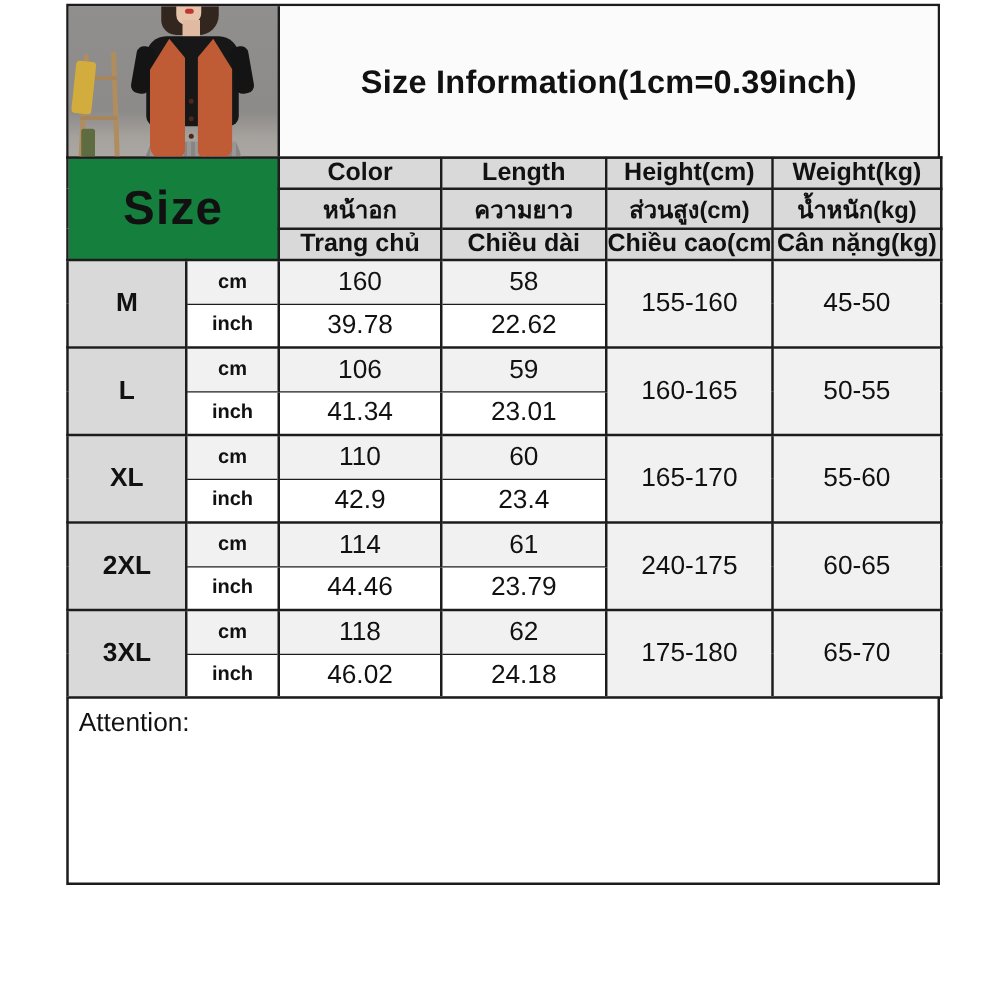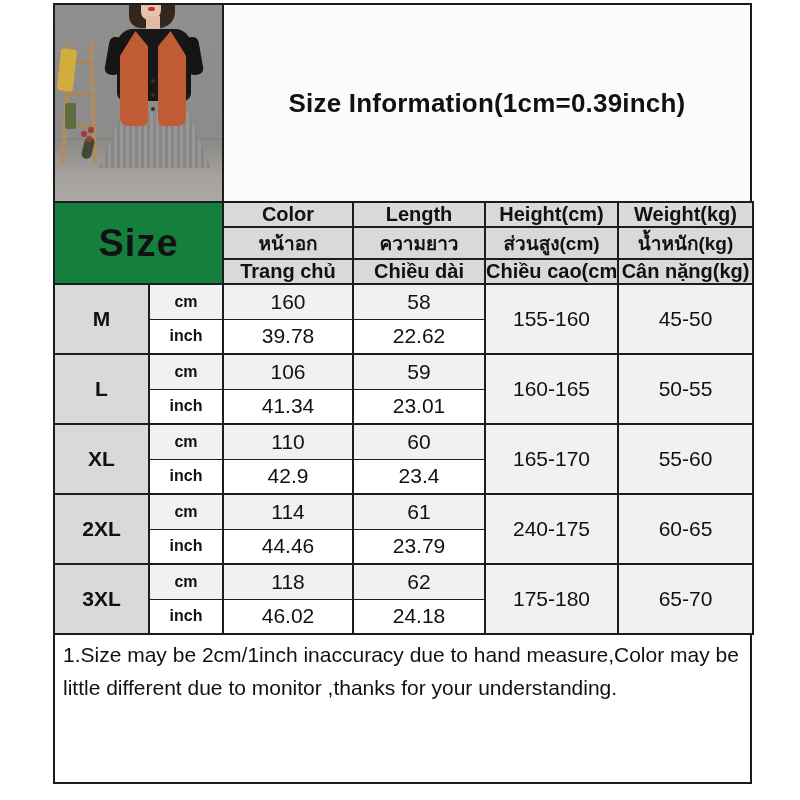--- a/index.html
+++ b/index.html
@@ -1,21 +1,21 @@
 <!DOCTYPE html>
 <html><head>
 <meta charset="utf-8">
 <style>
   html,body{margin:0;padding:0;background:#ffffff;}
   .canvas{position:relative;width:800px;height:800px;background:#ffffff;overflow:hidden;
           font-family:"Liberation Sans","DejaVu Sans",sans-serif;color:#111;}
   .sheet{position:absolute;left:53px;top:3px;width:699px;}
 
   
-  .top-row{display:flex;height:200px;border:2px solid #1c1c1c;box-sizing:border-box;}
+  .top-row{display:flex;height:124px;border:2px solid #1c1c1c;box-sizing:border-box;}
   .photo-cell{width:169px;min-width:169px;border-right:2px solid #1c1c1c;box-sizing:border-box;
               position:relative;overflow:hidden;background:#8f8d8b;}
   .title-cell{flex:1;background:#fbfbfb;display:flex;flex-direction:column;
               justify-content:center;align-items:center;gap:7px;text-align:center;}
   .title-en{font-size:26px;font-weight:bold;letter-spacing:0.2px;}
   .title-th{font-size:23px;font-weight:bold;}
   .title-vi{font-size:26px;font-weight:bold;}
 
   
   .ph-wall{position:absolute;inset:0;background:linear-gradient(180deg,#918f8d 0%,#8d8b89 70%,#9a9794 80%,#a5a19d 87%,#aba7a2 100%);}
@@ -205,17 +205,17 @@
         </tr>
         <tr class="data-row r-inch">
           <td class="unit plain thin-top">inch</td>
           <td class="val plain thin-top">46.02</td>
           <td class="val plain thin-top">24.18</td>
         </tr>
       </tbody>
     </table>
 
     <div class="attention-box">
-      <div>1.Size may be 2cm/1inch inaccuracy due to hand measure,Color may be little different due to monitor ,thanks for your understanding.</div>
+      <div>Attention:</div>
     </div>
 
   </div>
 </div>
 
 </body></html>

